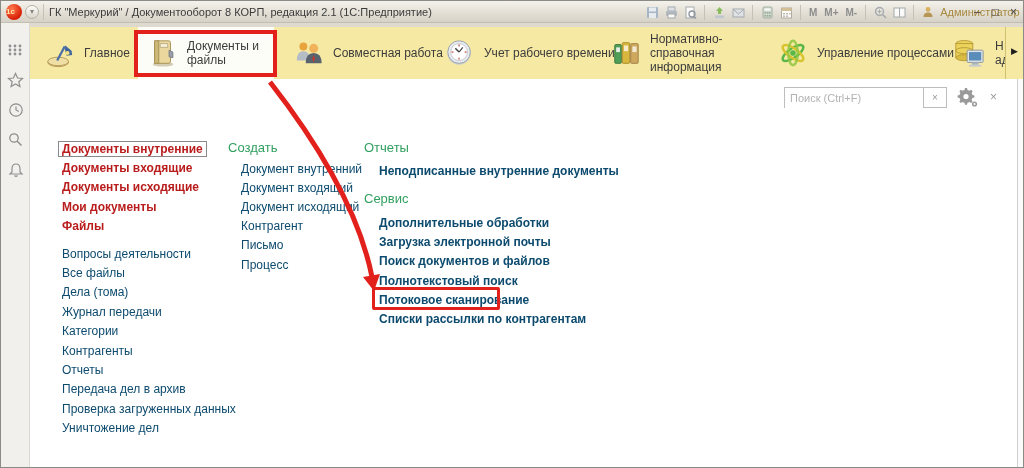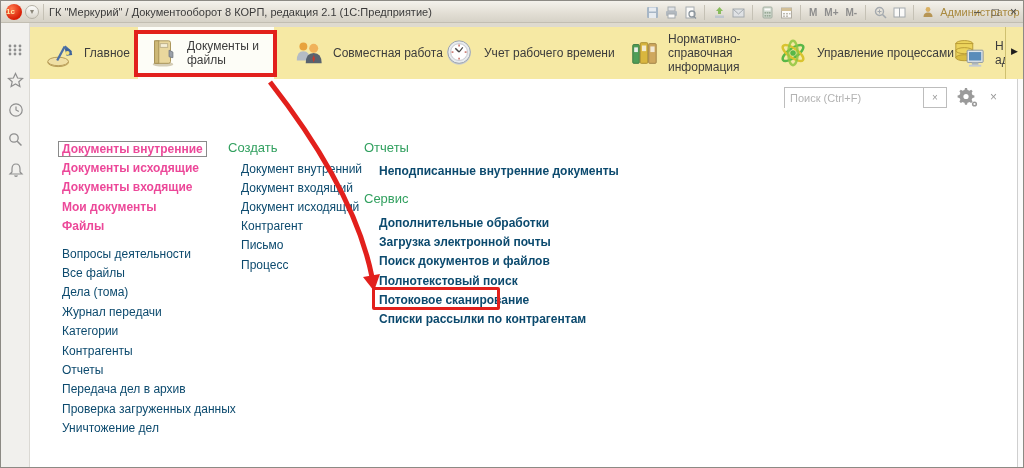--- a/index.html
+++ b/index.html
@@ -56,21 +56,21 @@
   .search-box input{ width:100%; height:100%; border:none; outline:none; padding:0 5px;
     font-size:11px; color:#444; font-family:"Liberation Sans",sans-serif; }
   .search-box input::placeholder{ color:#b3b3b3; }
   .search-clear{ position:absolute; left:922px; top:86px; width:24px; height:21px; border:1px solid #bdbdbd;
     background:#fff; font-size:10px; color:#9a9a9a; text-align:center; line-height:19px; }
   .gear-btn{ position:absolute; left:954px; top:85px; width:24px; height:22px; color:#9a9a9a; }
   .panel-close{ position:absolute; left:989px; top:89px; font-size:12px; color:#9a9a9a; line-height:14px; }
 
   .ghead{ font-size:13px; color:var(--green,#31a05f); height:16px; line-height:16px; }
   .mi{ height:19.4px; display:flex; align-items:center; font-size:12px; color:#0c4a6e; cursor:pointer; white-space:nowrap; }
-  .mi.b{ font-weight:bold; color:#ec4899; }
+  .mi.b{ font-weight:bold; color:#b91c1c; }
   .focus-box{ border:1px solid #8a8a8a; padding:0 3px; margin-left:-4px; }
   #col1{ position:absolute; left:61px; top:138px; }
   #col1 .gap{ margin-top:8px; }
   #col2{ position:absolute; left:227px; top:139px; }
   #col2 .items{ margin-top:3px; padding-left:13px; }
   #col2 .mi{ height:19.2px; }
   #col3{ position:absolute; left:363px; top:139px; }
   #col3 .items{ padding-left:15px; }
   #col3 .mi{ height:19.2px;font-weight:bold; }
   .mt54{ margin-top:5.4px; } .mt104{ margin-top:10.4px; } .mt64{ margin-top:6.4px; }
@@ -289,21 +289,21 @@
             <line x1="7" y1="15" x2="9" y2="15"></line>
             <line x1="21" y1="15" x2="23" y2="15"></line>
           </g>
           <line x1="15" y1="15" x2="11" y2="11" stroke="#444" stroke-width="1.6"></line>
           <line x1="15" y1="15" x2="19" y2="10" stroke="#444" stroke-width="1.2"></line>
         </svg>
       </span>
     <span class="lbl">Учет рабочего времени</span>
   </div>
 
-  <div class="tab" style="left:624px">
+  <div class="tab" style="left:606px">
     <span class="icon30">
       <svg width="30" height="30" viewBox="0 0 32 32">
           <rect x="4" y="7" width="7" height="20" rx="1" fill="#4f9e57" stroke="#3c7a42"></rect>
           <rect x="5.5" y="10" width="4" height="5" fill="#e8f0e8"></rect>
           <rect x="12" y="5" width="8" height="22" rx="1" fill="#d9b63e" stroke="#a88c2e"></rect>
           <rect x="13.8" y="8" width="4.5" height="6" fill="#f5eccd"></rect>
           <rect x="21" y="6" width="8" height="21" rx="1" fill="#cfa85e" stroke="#9e8045"></rect>
           <rect x="22.8" y="9" width="4.5" height="6" fill="#f3e9d4"></rect>
         </svg>
       </span>
@@ -359,22 +359,22 @@
           <circle cx="19.5" cy="18" r="1.1" fill="#fff"></circle>
         </g>
       </svg>
   </div>
   <div class="panel-close">×</div>
 
   <div id="col1">
     <div class="mi b">
         <span class="focus-box">Документы внутренние</span>
       </div>
+    <div class="mi b">Документы входящие</div>
     <div class="mi b">Документы исходящие</div>
-    <div class="mi b">Документы входящие</div>
     <div class="mi b">Мои документы</div>
     <div class="mi b">Файлы</div>
     <div class="mi gap">Вопросы деятельности</div>
     <div class="mi">Все файлы</div>
     <div class="mi">Дела (тома)</div>
     <div class="mi">Журнал передачи</div>
     <div class="mi">Категории</div>
     <div class="mi">Контрагенты</div>
     <div class="mi">Отчеты</div>
     <div class="mi">Передача дел в архив</div>

